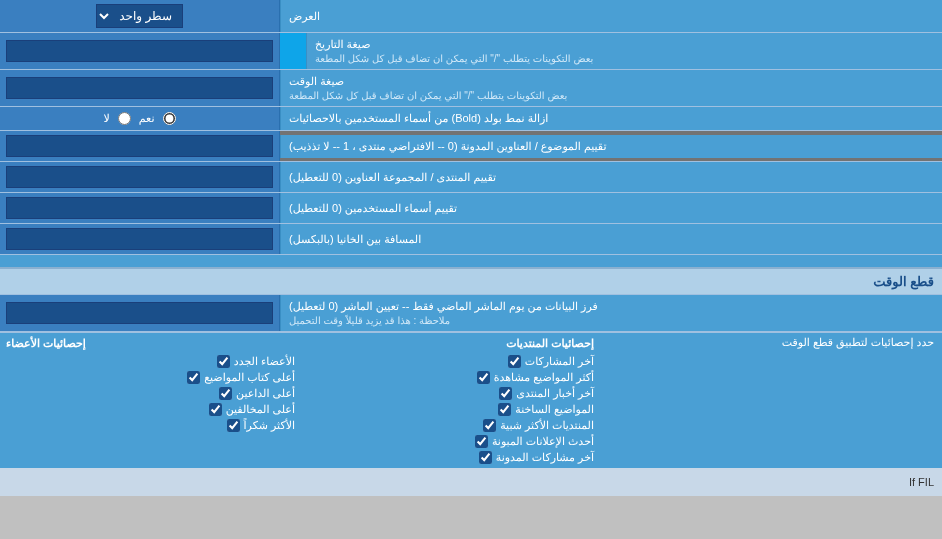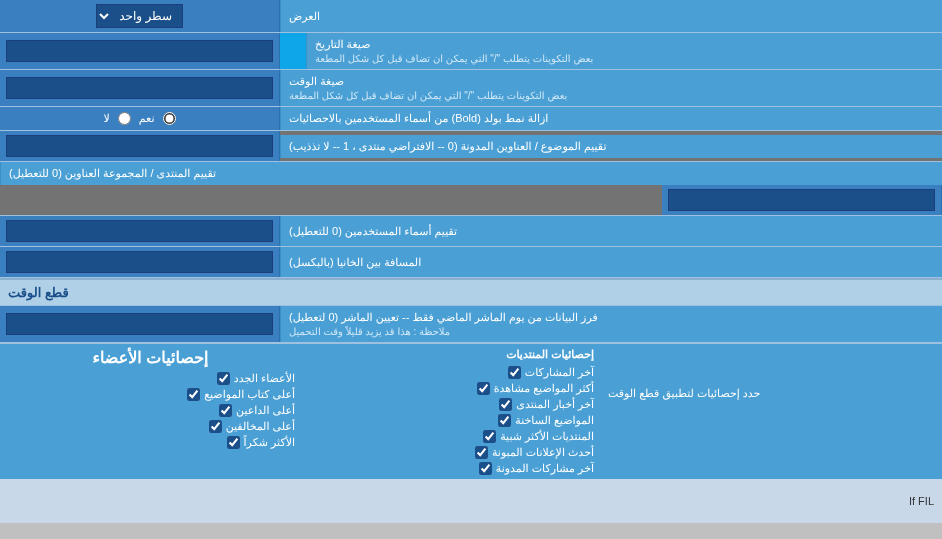--- a/index.html
+++ b/index.html
@@ -50,25 +50,26 @@
       width: 100%;
       text-align: center;
       font-size: 12px;
       direction: ltr;
     }
     .section-header {
       background: #b0d0e8;
       color: #1a4f8a;
       font-weight: bold;
       font-size: 13px;
-      text-align: left;
+      text-align: right;
       padding: 5px 8px;
       width: 100%;
       border-bottom: 1px solid #a0c0e0;
       border-top: 2px solid #8ab0d0;
+      margin-top: 12px;
     }
     .dropdown-select {
       background: #1a4f8a;
       color: #fff;
       border: 1px solid #1a3f7a;
       padding: 3px 6px;
       font-size: 12px;
       direction: rtl;
     }
     .radio-group {
@@ -102,22 +103,21 @@
       accent-color: #1a4f8a;
     }
     .limit-label {
       color: #fff;
       font-size: 11px;
       text-align: right;
       padding: 3px 8px;
       flex: 1;
       display: flex;
       align-items: flex-start;
-      justify-content: flex-end;
-      margin-top: 40px;
+      justify-content: flex-start;
     }
     .label-with-sub {
       display: flex;
       flex-direction: column;
       align-items: flex-end;
     }
   </style>
 </head>
 <body>
 
@@ -174,21 +174,21 @@
 
   <div class="row" style="background:#737373;align-items:center;">
     <div class="label-cell">
       <span>تقييم الموضوع / العناوين المدونة (0 -- الافتراضي منتدى ، 1 -- لا تذذيب)</span>
     </div>
     <div class="input-cell">
       <input type="text" style="">
     </div>
   </div>
 
-  <div class="row" style="background:#737373;flex-direction:column;">
+  <div class="row" style="background:#737373;">
     <div class="label-cell">
       <span>تقييم المنتدى / المجموعة العناوين (0 للتعطيل)</span>
     </div>
     <div class="input-cell">
       <input type="text" style="">
     </div>
   </div>
 
   <div class="row" style="background:#4a9fd4;">
     <div class="label-cell">
@@ -260,21 +260,21 @@
           <span>أحدث الإعلانات المبونة</span>
           <input type="checkbox" checked="" style="">
         </div>
         <div class="checkbox-item">
           <span>آخر مشاركات المدونة</span>
           <input type="checkbox" checked="" style="">
         </div>
       </div>
 
       <div class="checkbox-col">
-        <div style="color:#fff; font-weight:bold; font-size:16px; text-align:center; margin-bottom:2px;">
+        <div style="color:#fff; font-weight:bold; font-size:11px; text-align:left; margin-bottom:2px;">
           <span>إحصائيات الأعضاء</span>
         </div>
         <div class="checkbox-item">
           <span>الأعضاء الجدد</span>
           <input type="checkbox" checked="" style="">
         </div>
         <div class="checkbox-item">
           <span>أعلى كتاب المواضيع</span>
           <input type="checkbox" checked="" style="">
         </div>
@@ -287,17 +287,17 @@
           <input type="checkbox" checked="" style="">
         </div>
         <div class="checkbox-item">
           <span>الأكثر شكراً</span>
           <input type="checkbox" checked="" style="">
         </div>
       </div>
     </div>
   </div>
 
-  <div style="background:#c8d8e8; padding:16px 8px; min-height:20px; display:flex; align-items:center;">
+  <div style="background:#c8d8e8; padding:8px 8px; min-height:20px; display:flex; align-items:center;">
     <span style="color:#333; font-size:11px;">If FIL</span>
   </div>
 
 </div>
 
 </body></html>

